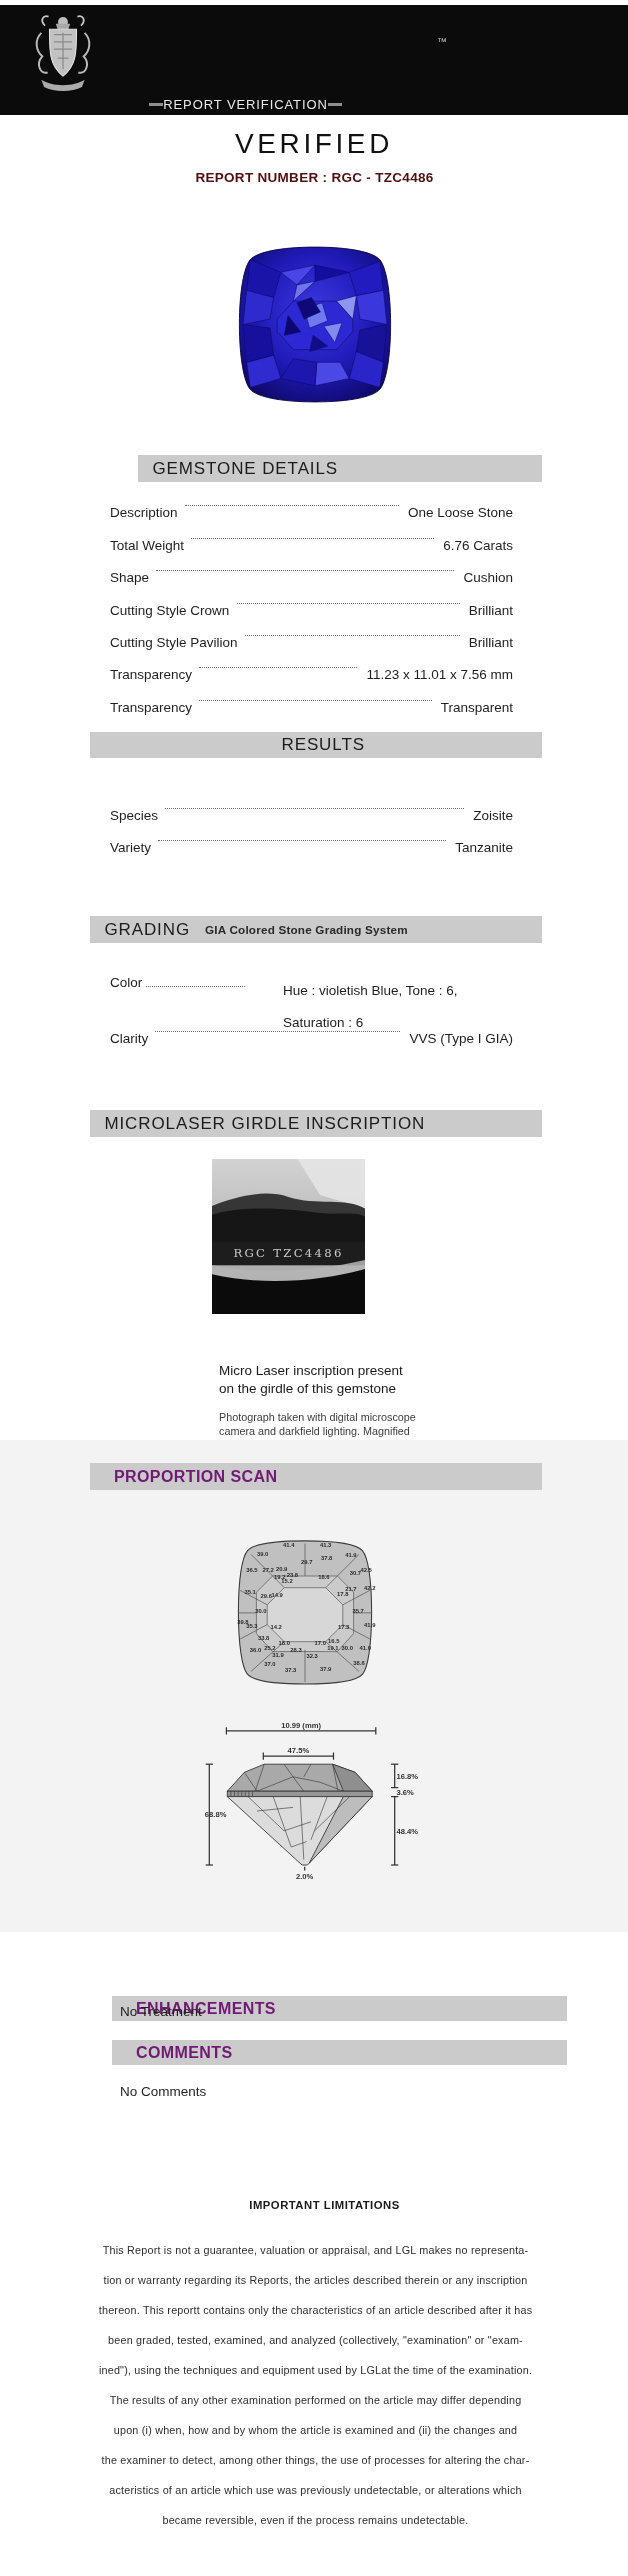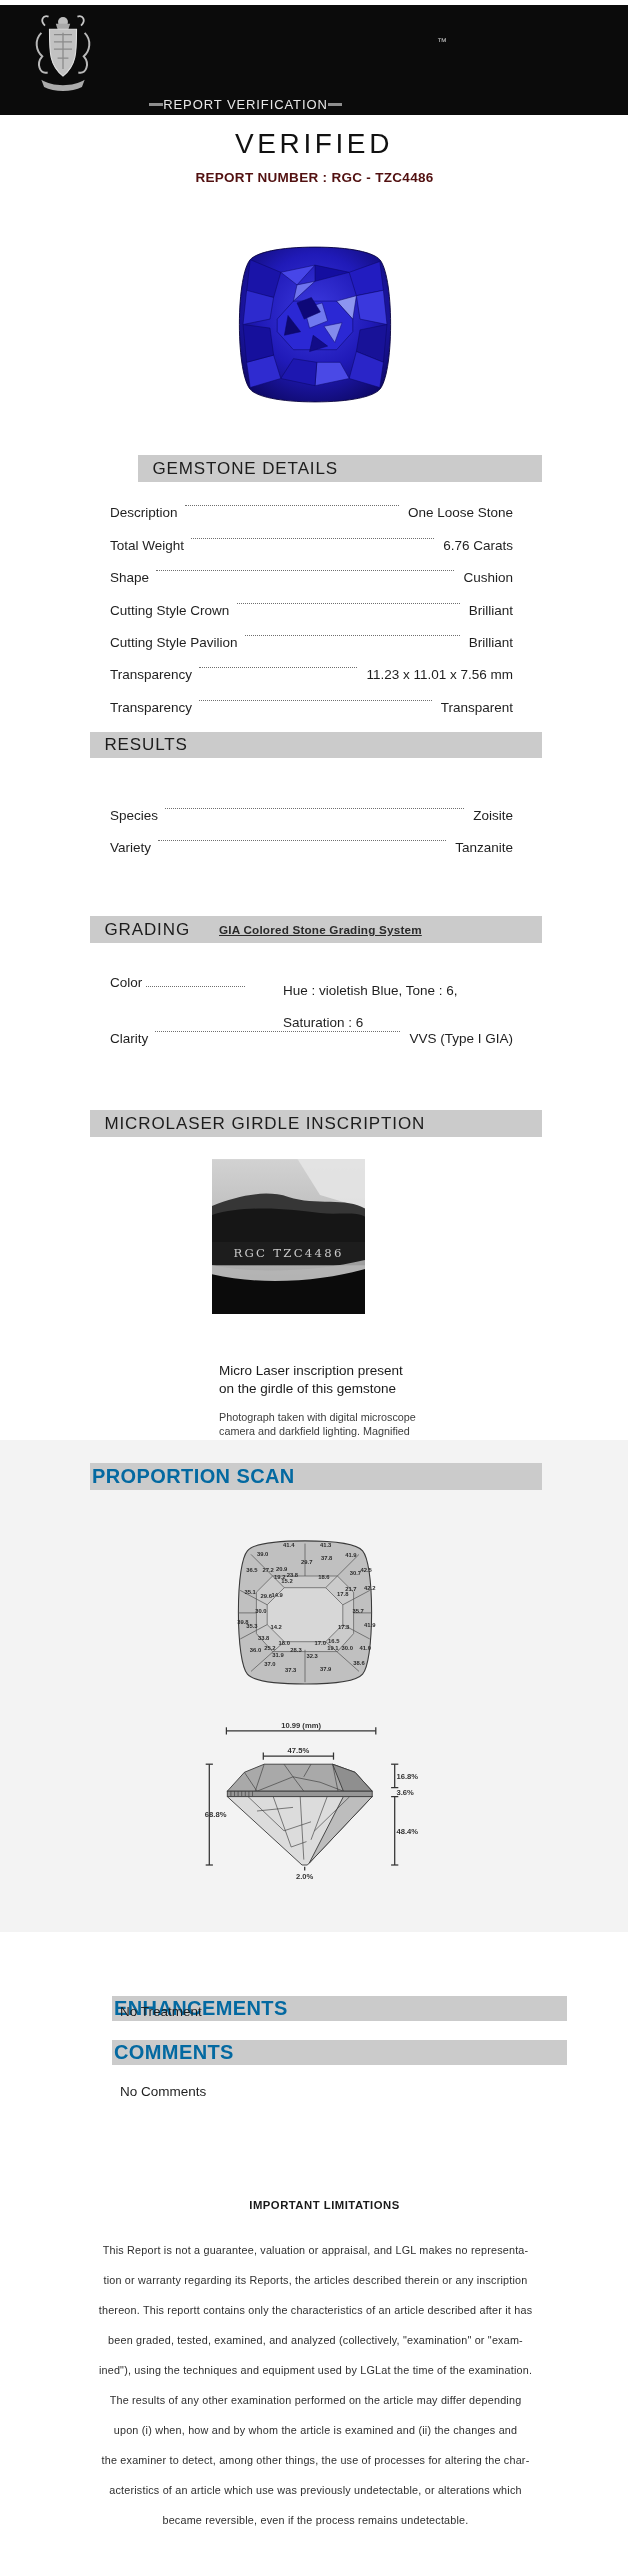--- a/index.html
+++ b/index.html
@@ -15,22 +15,22 @@
   .dash{width:29px;height:2.7px;background:#8f8f8f;}
   #subtitle-text{font-size:13px;color:#e8e8e8;letter-spacing:0.9px;white-space:nowrap;}
 
   
   #verified{left:0;top:128px;width:628px;text-align:center;font-size:28px;letter-spacing:3.6px;color:#111;}
   #report-number{left:0;top:170px;width:629px;text-align:center;font-size:13.5px;font-weight:700;color:#521010;letter-spacing:0.3px;}
 
   
   .bar{background:#cbcbcb;display:flex;align-items:center;}
   .bar-light{font-size:17px;font-weight:400;letter-spacing:0.9px;color:#1c1c1c;padding-left:14.4px;}
-  .bar-bold{font-size:20px;font-weight:700;letter-spacing:0.4px;color:#0369a1;padding-left:2px;}
-  .bar-sub{font-size:11.7px;font-weight:700;color:#2a2a2a;margin-left:29px;letter-spacing:0.2px;text-decoration:underline;}
+  .bar-bold{font-size:16px;font-weight:700;letter-spacing:0.4px;color:#701a75;padding-left:24px;}
+  .bar-sub{font-size:11.7px;font-weight:700;color:#2a2a2a;margin-left:15px;letter-spacing:0.2px;}
 
   
   .rowbox{left:90px;width:452px;}
   .drow{position:absolute;left:20px;right:29px;display:flex;align-items:flex-start;font-size:13.5px;white-space:nowrap;}
   .dots{flex:1;border-bottom:1.8px dotted #6f6f6f;margin:0 9px 3.6px 7.2px;min-width:18px;}
   .dlabel{color:#1f1f1f;}
   .dval{color:#1f1f1f;}
 
   .plain15{font-size:13.5px;color:#1f1f1f;}
   .caption{font-size:13.5px;color:#1b1b1b;line-height:18px;}
@@ -145,21 +145,21 @@
         <span class="dots"></span>
         <span class="dval">11.23 x 11.01 x 7.56 mm</span>
       </div>
     <div class="drow" style="top:700px">
         <span class="dlabel">Transparency</span>
         <span class="dots"></span>
         <span class="dval">Transparent</span>
       </div>
   </div>
 
-  <div class="abs bar" style="left:90px;top:732px;width:452px;height:26px;">
+  <div class="abs bar" style="left:90px;top:732px;width:452px;height:26px;justify-content:center;">
     <span class="bar-light">RESULTS</span>
   </div>
   <div class="abs rowbox" style="top:0;height:0;">
     <div class="drow" style="top:808px">
         <span class="dlabel">Species</span>
         <span class="dots"></span>
         <span class="dval">Zoisite</span>
       </div>
     <div class="drow" style="top:840px">
         <span class="dlabel">Variety</span>

